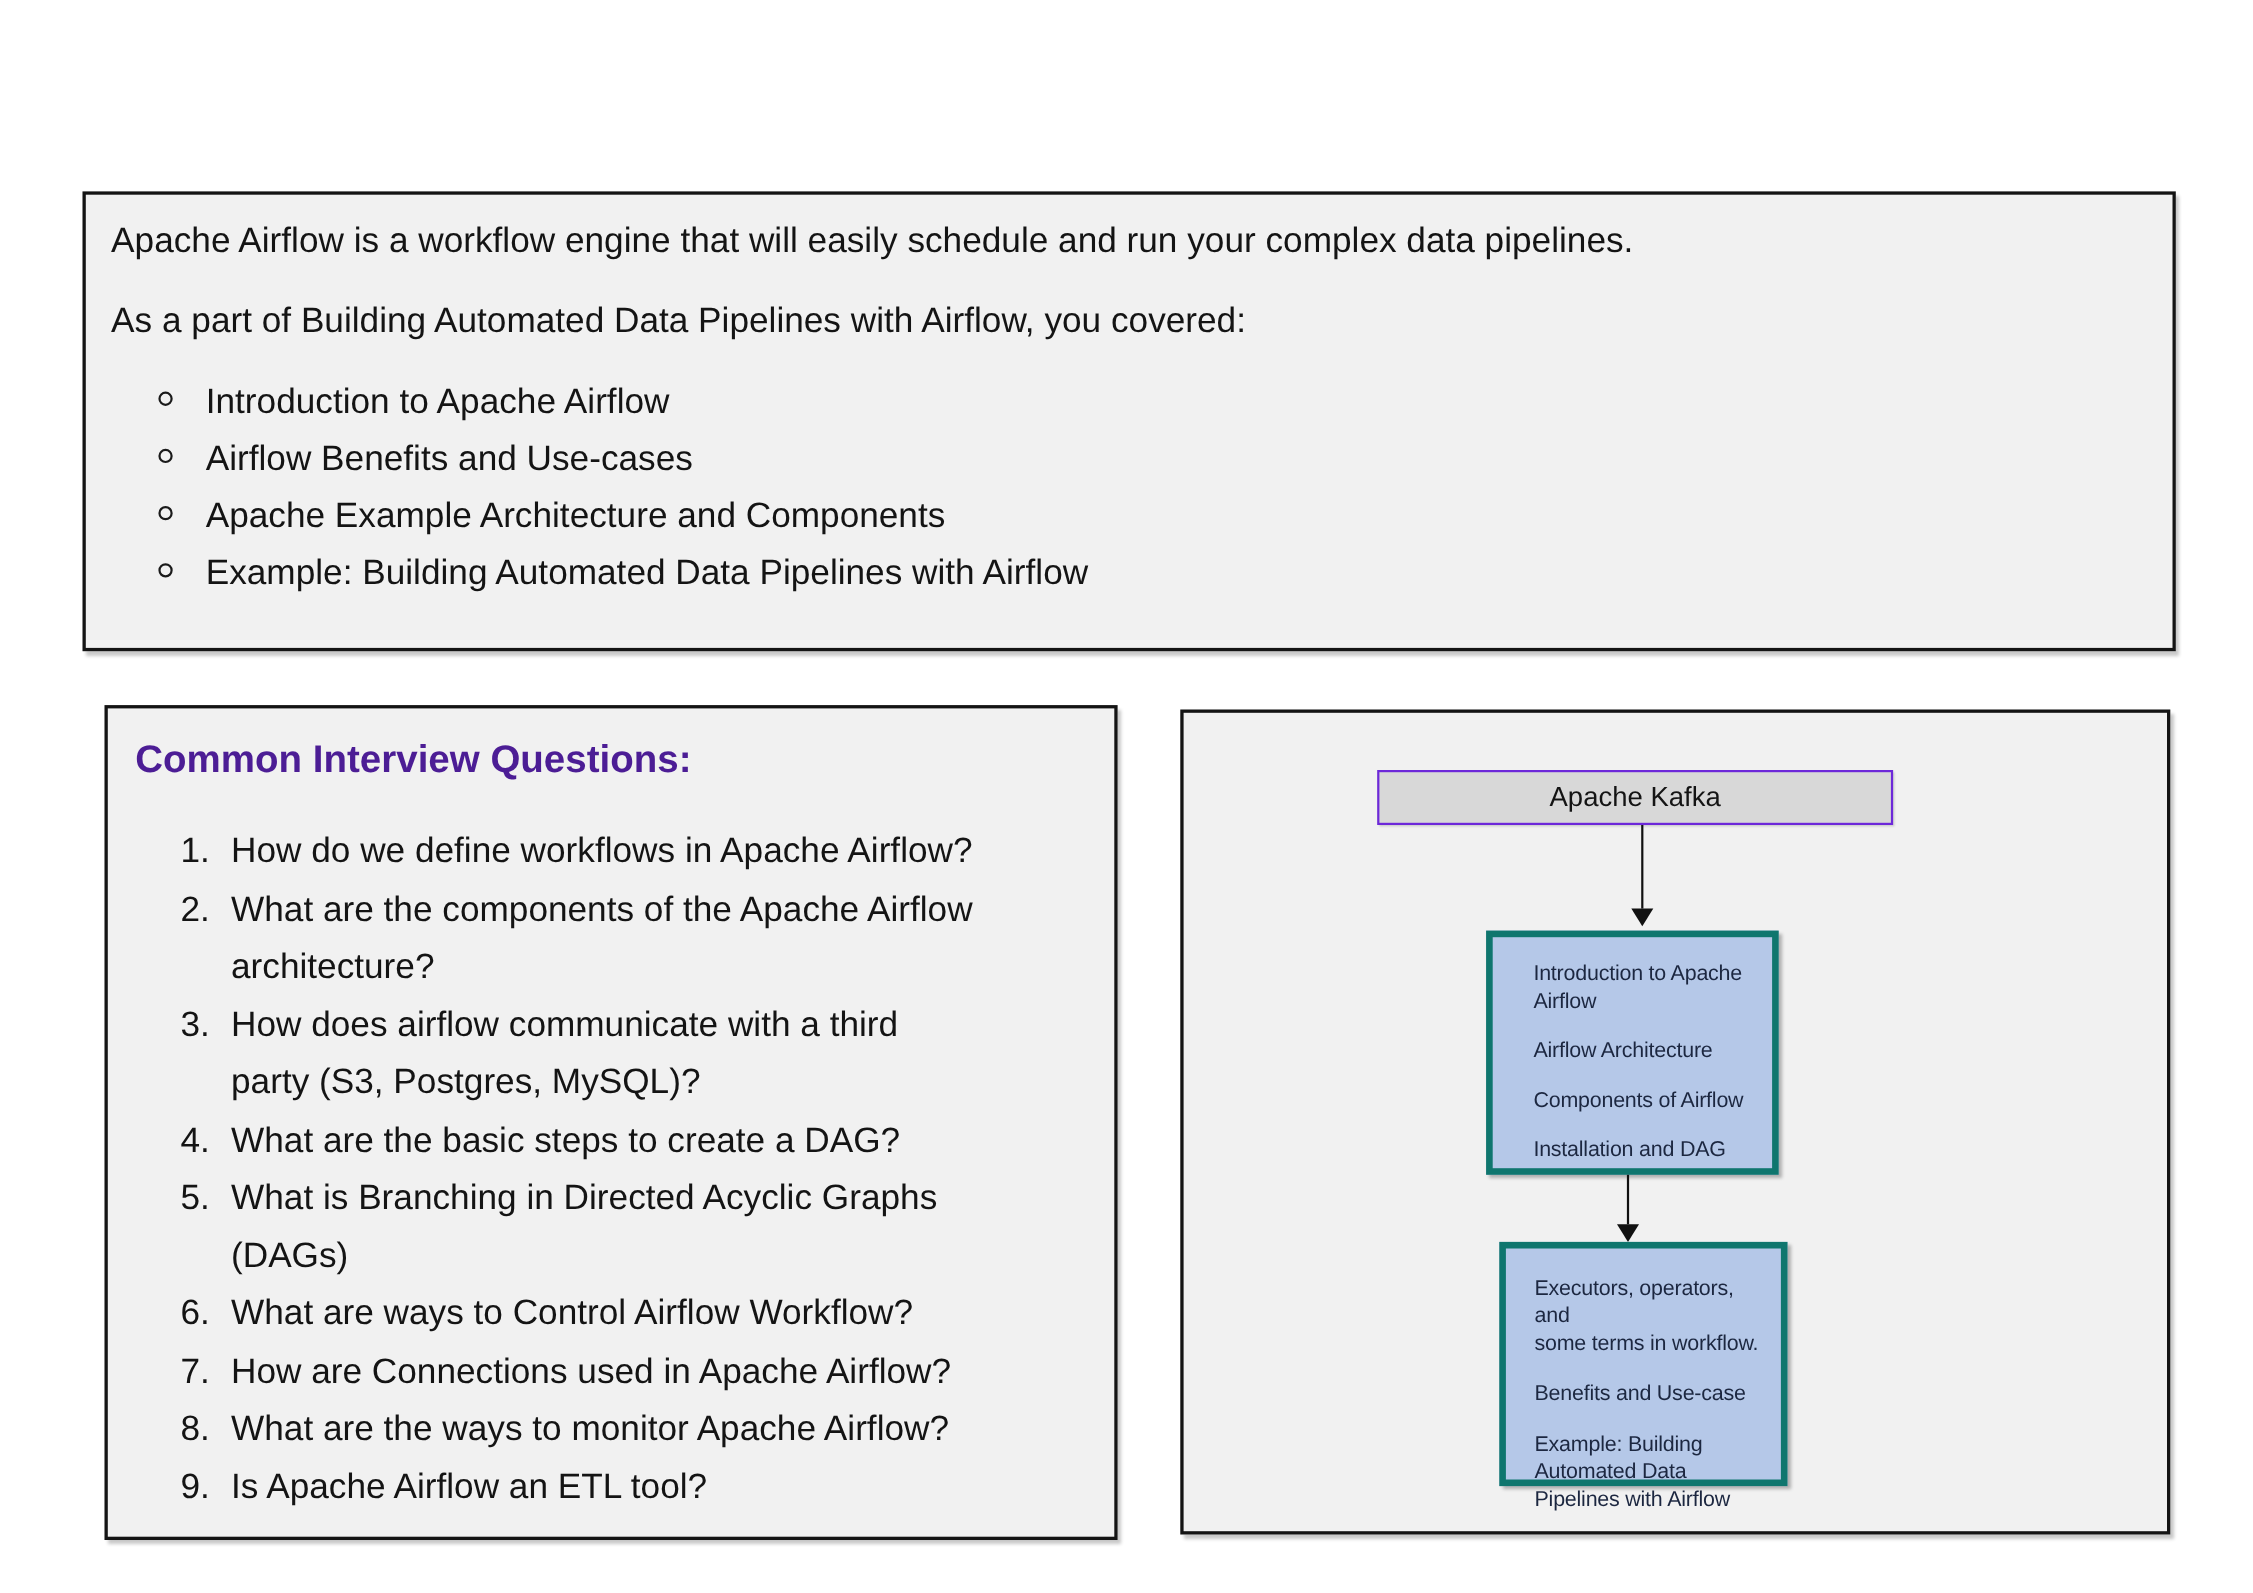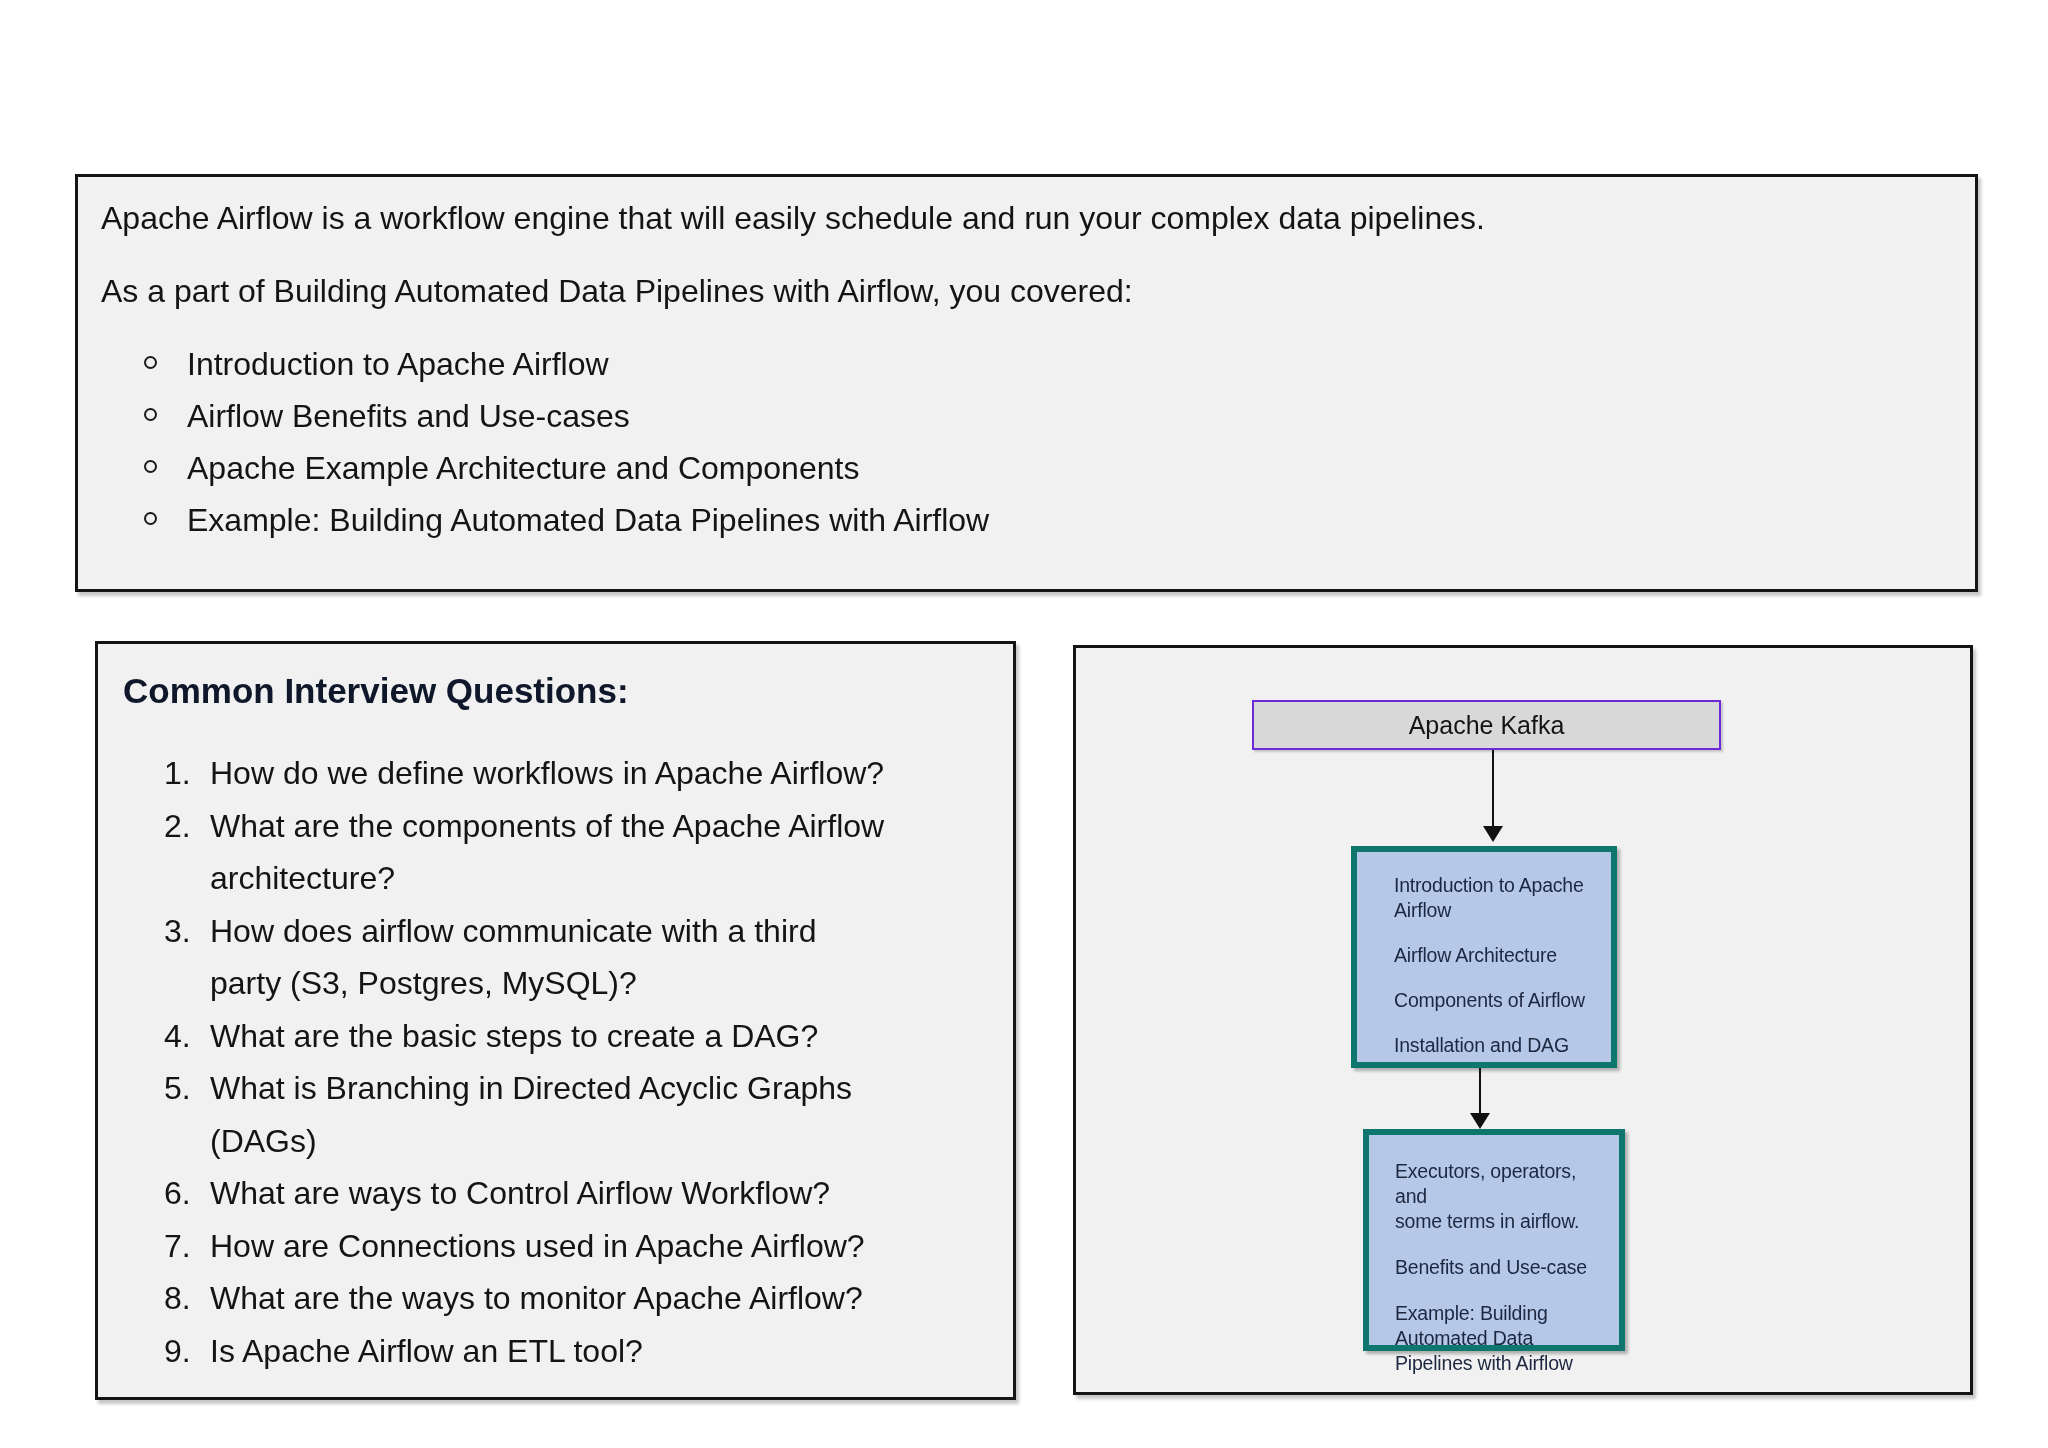--- a/index.html
+++ b/index.html
@@ -24,21 +24,21 @@
   .intro-p2 { margin-top:31px; }
   .topics-list { list-style:none; margin-top:26px; }
   .topics-list li { position:relative; padding-left:86px; line-height:52px; font-size:32px; color:#141414; }
   .circle-bullet {
     position:absolute; left:43px; top:18px; width:13px; height:13px;
     border:2.5px solid #1a1a1a; border-radius:50%; background:transparent;
   }
 
   
   .questions-panel { left:95px; top:641px; width:921px; height:759px; padding:0; }
-  .questions-heading { margin:27px 0 0 25px; font-size:35px; font-weight:bold; color:#0f172a; }
+  .questions-heading { margin:27px 0 0 25px; font-size:35px; font-weight:bold; color:#4c1d95; }
   .questions-list { list-style:none; counter-reset:q; margin-top:36px; }
   .questions-list li {
     counter-increment:q; position:relative; padding-left:112px; padding-right:32px;
     font-size:32px; line-height:52.5px; color:#141414; white-space:pre-line;
   }
   .questions-list li::before {
     content:counter(q) ". "; position:absolute; left:66px; top:0; color:#141414;
   }
 
   
@@ -140,21 +140,21 @@
       <p>Installation and DAG</p>
     </div>
 
     <div class="arrow arrow-2">
       <div class="line"></div>
       <div class="head"></div>
     </div>
 
     <div class="node node-2">
       <p>Executors, operators, and
-some terms in airflow.</p>
+some terms in workflow.</p>
       <p>Benefits and Use-case</p>
       <p>Example: Building
 Automated Data
 Pipelines with Airflow</p>
     </div>
 
   </section>
 
 </div>
 

